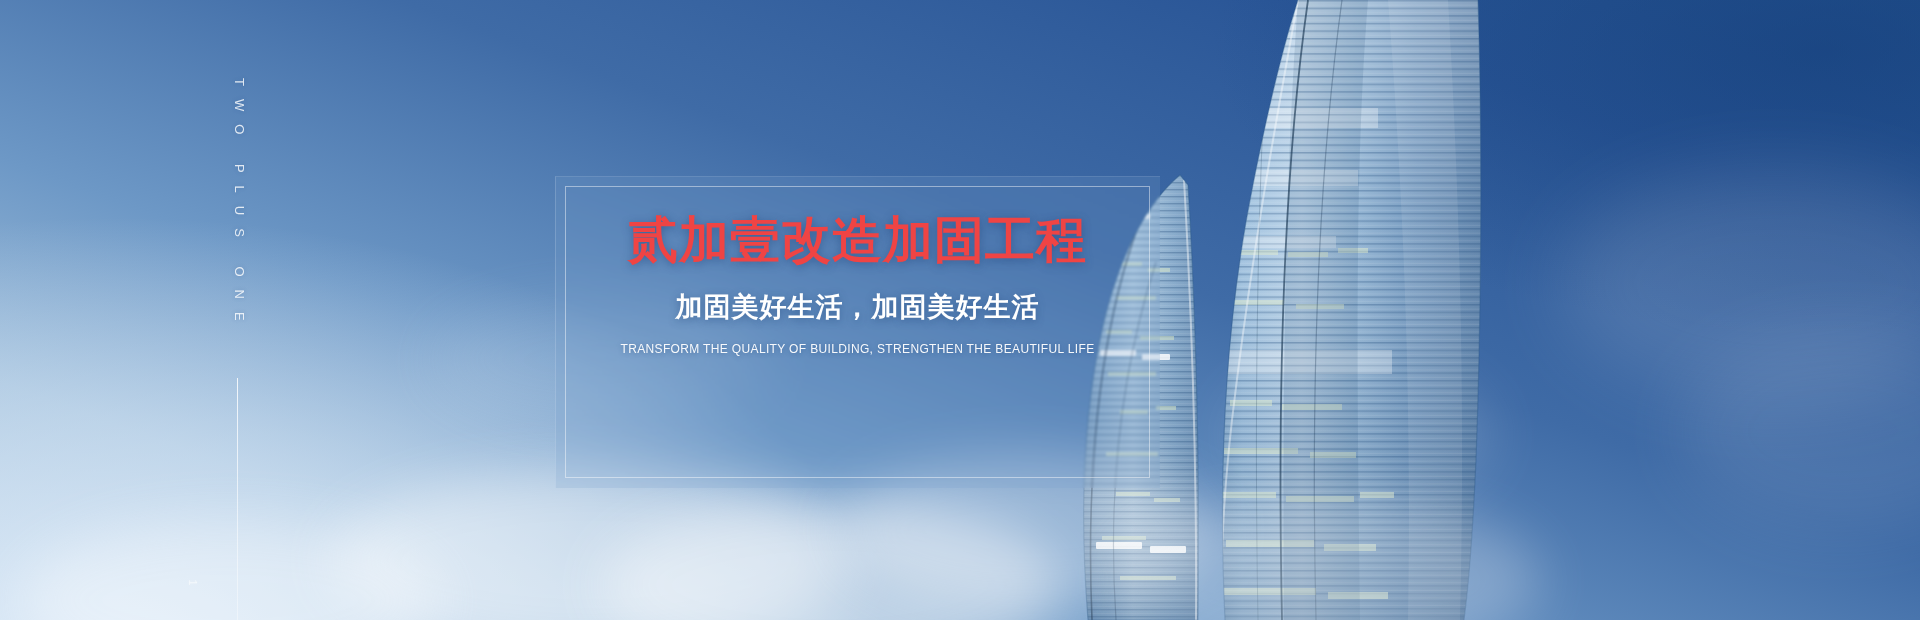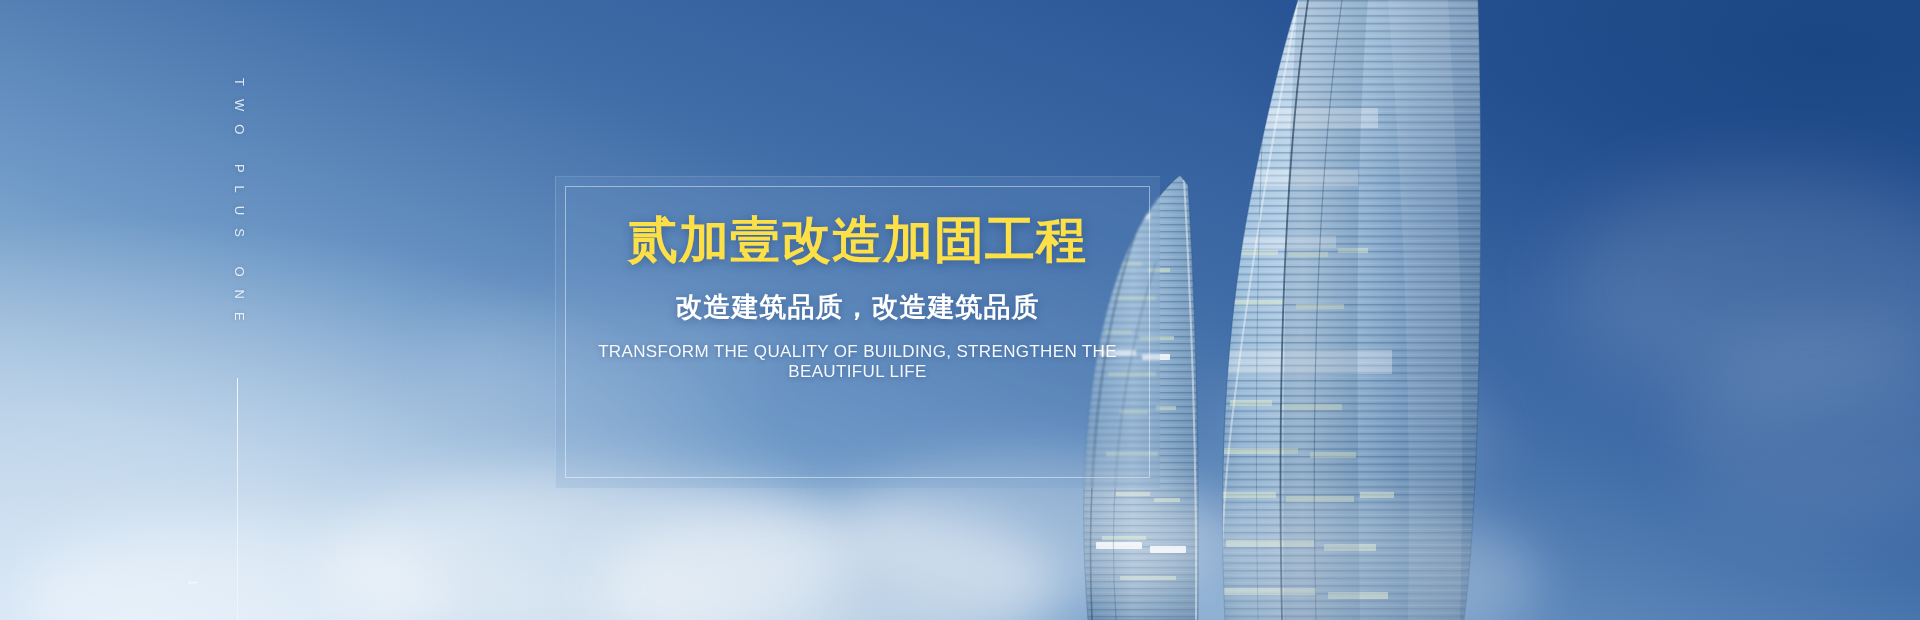--- a/index.html
+++ b/index.html
@@ -134,21 +134,21 @@
     inset: 0;
     display: flex;
     flex-direction: column;
     align-items: center;
     justify-content: flex-start;
     padding-top: 38px;
     text-align: center;
   }
 
   .title-main {
-    color: #fde047;
+    color: #ef4444;
     font-size: 50px;
     font-weight: 700;
     letter-spacing: 1px;
     line-height: 1.05;
     margin: 0;
     text-shadow: 0 2px 10px rgba(20,55,110,.45);
   }
   .title-sub {
     color: #ffffff;
     font-size: 23px;
@@ -161,21 +161,21 @@
   .title-slogan {
     color: #ffffff;
     font-size: 27px;
     font-weight: 700;
     letter-spacing: 1px;
     margin: 22px 0 0 0;
     text-shadow: 0 2px 8px rgba(20,55,110,.45);
   }
   .title-en {
     color: rgba(255,255,255,.95);
-    font-size: 17px;
+    font-size: 12px;
     font-weight: 400;
     letter-spacing: .35px;
     margin: 17px 0 0 0;
     text-shadow: 0 1px 5px rgba(20,55,110,.40);
   }
 
   
   .towers {
     position: absolute;
     left: 1020px;
@@ -336,18 +336,18 @@
     <div class="brand-text">TWO PLUS ONE</div>
   </div>
   <div class="brand-line"></div>
   <div class="brand-mark">1</div>
 
   <div class="panel">
     <div class="panel-outer-edge"></div>
     <div class="panel-inner-border"></div>
     <div class="panel-content">
       <h1 class="title-main">贰加壹改造加固工程</h1>
-      <div class="title-slogan">改造建筑品质，改造建筑品质</div>
+      <div class="title-slogan">加固美好生活，加固美好生活</div>
       <div class="title-en">TRANSFORM THE QUALITY OF BUILDING, STRENGTHEN THE BEAUTIFUL LIFE</div>
     </div>
   </div>
 
 </div>
 
 </body></html>

